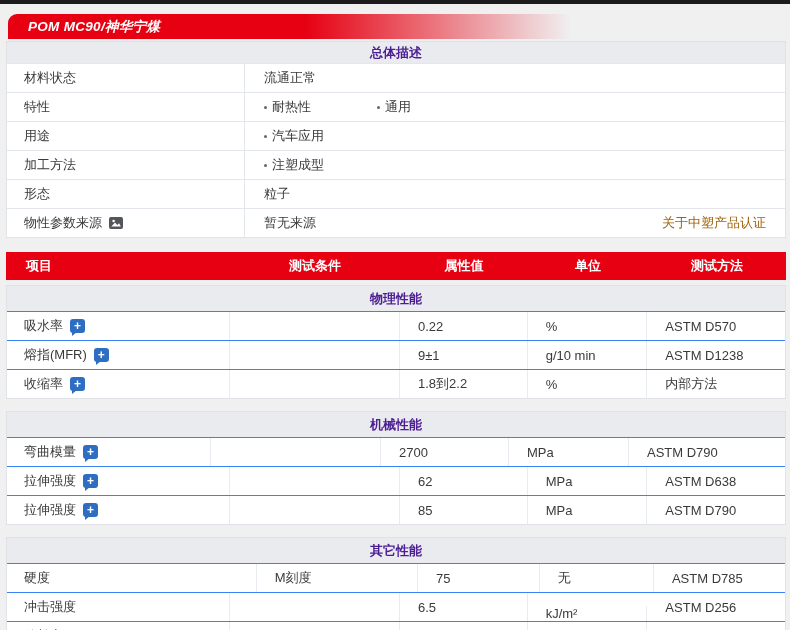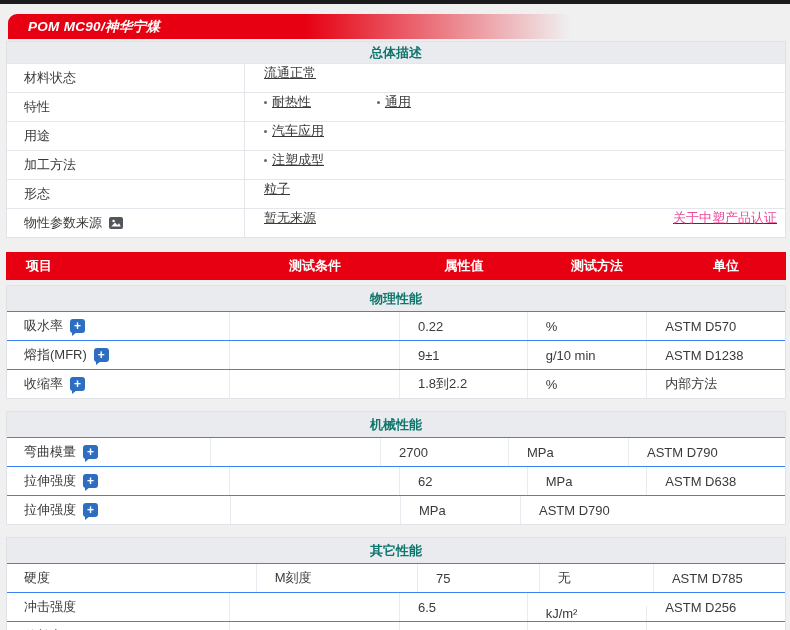--- a/index.html
+++ b/index.html
@@ -16,36 +16,36 @@
     background:linear-gradient(90deg,#e60012 0%,#e60012 38%,rgba(230,0,18,0) 72%);
     color:#fff;font-weight:bold;font-style:italic;font-size:13.5px;
     padding-left:20px;letter-spacing:.3px;
   }
   .card{
     margin-left:6px;width:780px;box-sizing:border-box;
     background:#fff;border:1px solid #dfe3e8;
   }
   .ov-card{margin-top:2px;}
   .sec-head{
-    background:#eaebee;text-align:center;font-weight:bold;color:#0f766e;
+    background:#eaebee;text-align:center;font-weight:bold;color:#4c1d95;
     height:21px;line-height:21px;font-size:13px;
   }
   .psec-head{height:25px;line-height:25px;}
   .ov-row{display:flex;height:28px;border-top:1px solid #e3e7eb;align-items:stretch;}
   .ov-label{
     width:238px;box-sizing:border-box;padding-left:17px;
     border-right:1px solid #e3e7eb;display:flex;align-items:center;gap:7px;color:#3a3a3a;
   }
-  .ov-value{flex:1;display:flex;align-items:flex-start;padding-left:19px;color:#3a3a3a;text-decoration:underline;}
+  .ov-value{flex:1;display:flex;align-items:center;padding-left:19px;color:#3a3a3a;}
   .feat-item{display:inline-flex;align-items:center;min-width:113px;}
   .bullet{
     display:inline-block;width:3px;height:3px;border-radius:50%;
     background:#666;margin-right:5px;flex:0 0 auto;
   }
-  .src-link{color:#ec4899;text-decoration:none;margin-left:auto;padding-right:8px;cursor:pointer;}
+  .src-link{color:#a16207;text-decoration:none;margin-left:auto;padding-right:19px;cursor:pointer;}
   .img-icon{display:inline-flex;align-items:center;}
   .red-head{
     margin:14px 0 0 6px;width:780px;box-sizing:border-box;display:flex;
     background:#e60012;color:#fff;font-weight:bold;height:28px;line-height:28px;
   }
   .hcell{box-sizing:border-box;text-align:center;}
   .hcell.first{text-align:left;padding-left:20px;}
   .sec-card{margin-top:12px;}
   .sec-card.first-sec{margin-top:5px;}
   .prow{display:flex;height:28px;border-top:1px solid #3b82f6;}
@@ -144,22 +144,22 @@
           <a class="src-link" href="#">关于中塑产品认证</a>
         </div>
       </div>
     </div>
 </div>
 
 <div class="red-head" id="table-head">
     <div class="hcell first" style="width: 224px;">项目</div>
     <div class="hcell" style="width: 170px;">测试条件</div>
     <div class="hcell" style="width: 128px;">属性值</div>
+    <div class="hcell" style="width: 120px;">单位</div>
     <div class="hcell" style="width: 138px;">测试方法</div>
-    <div class="hcell" style="width: 120px;">单位</div>
   </div>
 
 <div id="sections">
     <div class="card sec-card first-sec">
       <div class="sec-head psec-head">物理性能</div>
       <div class="prow">
         <div class="pcell first" style="width: 224px;">
           <span>吸水率</span>
           <span class="plus-icon">+</span>
         </div>
@@ -252,20 +252,23 @@
         </div>
       </div>
       <div class="prow">
         <div class="pcell first" style="width: 224px;">
           <span>拉伸强度</span>
           <span class="plus-icon">+</span>
         </div>
         <div class="pcell" style="width: 170px;">
           <span></span>
         </div>
+        <div class="pcell" style="width: 128px;">
+          <span>85</span>
+        </div>
         <div class="pcell" style="width: 120px;">
           <span>MPa</span>
         </div>
         <div class="pcell last" style="width: 138px;">
           <span>ASTM D790</span>
         </div>
       </div>
     </div>
     <div class="card sec-card">
       <div class="sec-head psec-head">其它性能</div>

